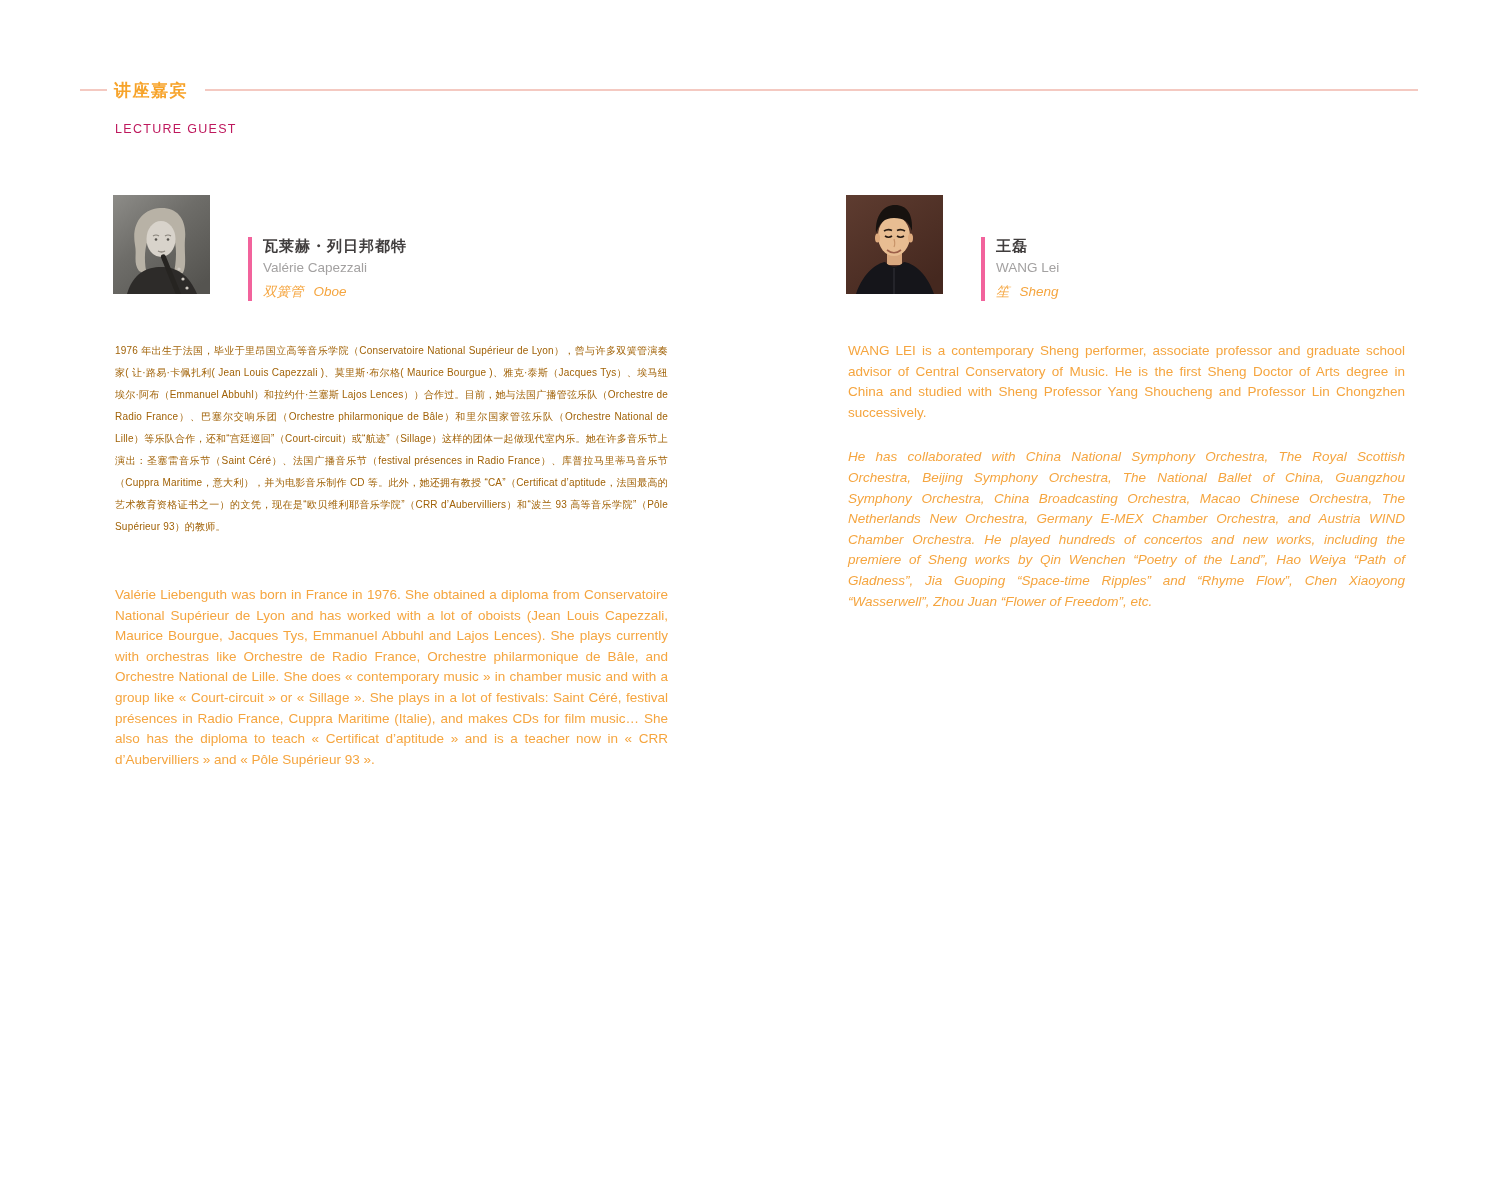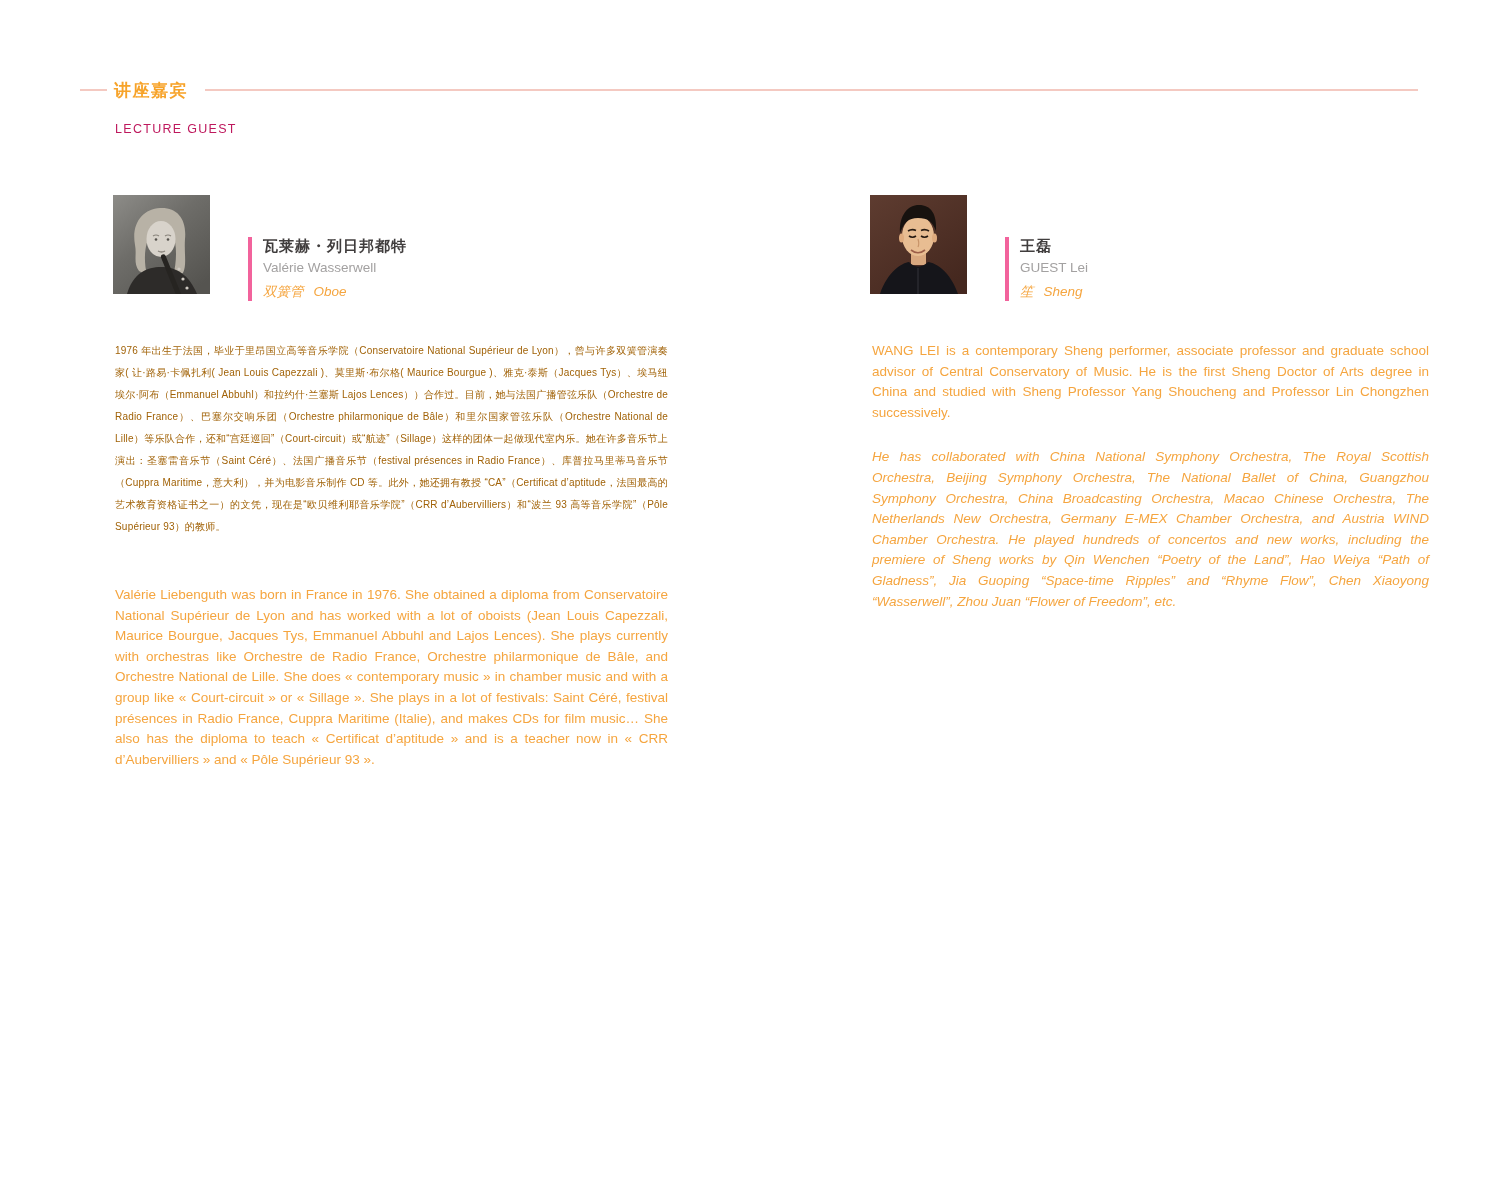--- a/index.html
+++ b/index.html
@@ -11,21 +11,21 @@
   .header-dash { position:absolute; left:80px; top:89px; width:27px; height:2px; background:#f4c9c1; }
   .header-line { position:absolute; left:205px; top:89px; width:1213px; height:2px; background:#f4c9c1; }
   .header-title { position:absolute; left:114px; top:79px; font-size:17px; font-weight:bold;
     color:#f7a329; letter-spacing:1.5px; }
   .header-sub { position:absolute; left:115px; top:122px; font-size:12.5px; color:#be185d;
     letter-spacing:1.3px; }
 
   
   .guest-col { position:absolute; top:195px; }
   .guest-col.left { left:115px; width:553px; }
-  .guest-col.right { left:848px; width:557px;margin-left:24px; }
+  .guest-col.right { left:848px; width:557px; }
 
   .profile { position:relative; height:99px; margin-bottom:46px; }
   .photo { position:absolute; left:-2px; top:0; width:97px; height:99px; overflow:hidden; }
   .photo svg { display:block; width:100%; height:100%; }
 
   .namecard { position:absolute; left:133px; top:42px; border-left:4px solid #f2639c; padding-left:11px; }
   .name-cn { font-size:15px; font-weight:bold; color:#403d3d; letter-spacing:1px; }
   .name-en { font-size:13.5px; color:#a3a1a1; margin-top:4px; }
   .role { margin-top:8px; font-style:italic; font-size:13.5px; color:#f5a53f; }
   .role .role-en { margin-left:10px; }
@@ -71,21 +71,21 @@
           <path d="M14,99 C20,78 34,72 48,72 C64,72 76,80 84,99 Z" fill="#2d2b29"></path>
 
           <rect x="56" y="58" width="5" height="48" rx="2.5" transform="rotate(-22 58 82)" fill="#262421"></rect>
           <circle cx="66" cy="74" r="1.6" fill="#cfcac2"></circle>
           <circle cx="70" cy="84" r="1.6" fill="#cfcac2"></circle>
           <circle cx="74" cy="93" r="1.6" fill="#cfcac2"></circle>
         </svg>
       </div>
       <div class="namecard">
         <div class="name-cn">瓦莱赫・列日邦都特</div>
-        <div class="name-en">Valérie Wasserwell</div>
+        <div class="name-en">Valérie Capezzali</div>
         <div class="role">
           <span class="role-cn">双簧管</span><span class="role-en">Oboe</span>
         </div>
       </div>
     </div>
     <div class="bio-cn">1976 年出生于法国，毕业于里昂国立高等音乐学院（Conservatoire National Supérieur de Lyon），曾与许多双簧管演奏家( 让·路易·卡佩扎利( Jean Louis Capezzali )、莫里斯·布尔格( Maurice Bourgue )、雅克·泰斯（Jacques Tys）、埃马纽埃尔·阿布（Emmanuel Abbuhl）和拉约什·兰塞斯 Lajos Lences））合作过。目前，她与法国广播管弦乐队（Orchestre de Radio France）、巴塞尔交响乐团（Orchestre philarmonique de Bâle）和里尔国家管弦乐队（Orchestre National de Lille）等乐队合作，还和“宫廷巡回”（Court-circuit）或“航迹”（Sillage）这样的团体一起做现代室内乐。她在许多音乐节上演出：圣塞雷音乐节（Saint Céré）、法国广播音乐节（festival présences in Radio France）、库普拉马里蒂马音乐节（Cuppra Maritime，意大利），并为电影音乐制作 CD 等。此外，她还拥有教授 “CA”（Certificat d’aptitude，法国最高的艺术教育资格证书之一）的文凭，现在是“欧贝维利耶音乐学院”（CRR d’Aubervilliers）和“波兰 93 高等音乐学院”（Pôle Supérieur 93）的教师。</div>
     <div class="bio-en">
       <p>Valérie Liebenguth was born in France in 1976. She obtained a diploma from Conservatoire National Supérieur de Lyon and has worked with a lot of oboists (Jean Louis Capezzali, Maurice Bourgue, Jacques Tys, Emmanuel Abbuhl and Lajos Lences). She plays currently with orchestras like Orchestre de Radio France, Orchestre philarmonique de Bâle, and Orchestre National de Lille. She does « contemporary music » in chamber music and with a group like « Court-circuit » or « Sillage ». She plays in a lot of festivals: Saint Céré, festival présences in Radio France, Cuppra Maritime (Italie), and makes CDs for film music… She also has the diploma to teach « Certificat d’aptitude » and is a teacher now in « CRR d’Aubervilliers » and « Pôle Supérieur 93 ».</p>
     </div>
   </div>
@@ -120,21 +120,21 @@
           <path d="M41,55 q7,5.5 14,0" stroke="#9c5f49" stroke-width="1.6" fill="none"></path>
 
           <path d="M36,70 q12,6 25,0 l2,6 q-14,6 -29,0 Z" fill="#e9e4da"></path>
 
           <path d="M10,99 C18,76 32,68 39,67 Q48,76 58,67 C66,68 80,76 88,99 Z" fill="#15151a"></path>
           <path d="M48,73 L48,99" stroke="#2c2c33" stroke-width="1.4"></path>
         </svg>
       </div>
       <div class="namecard">
         <div class="name-cn">王磊</div>
-        <div class="name-en">GUEST Lei</div>
+        <div class="name-en">WANG Lei</div>
         <div class="role">
           <span class="role-cn">笙</span><span class="role-en">Sheng</span>
         </div>
       </div>
     </div>
     <div class="bio-en">
       <p>WANG LEI is a contemporary Sheng performer, associate professor and graduate school advisor of Central Conservatory of Music. He is the first Sheng Doctor of Arts degree in China and studied with Sheng Professor Yang Shoucheng and Professor Lin Chongzhen successively.</p>
       <p>He has collaborated with China National Symphony Orchestra, The Royal Scottish Orchestra, Beijing Symphony Orchestra, The National Ballet of China, Guangzhou Symphony Orchestra, China Broadcasting Orchestra, Macao Chinese Orchestra, The Netherlands New Orchestra, Germany E-MEX Chamber Orchestra, and Austria WIND Chamber Orchestra. He played hundreds of concertos and new works, including the premiere of Sheng works by Qin Wenchen “Poetry of the Land”, Hao Weiya “Path of Gladness”, Jia Guoping “Space-time Ripples” and “Rhyme Flow”, Chen Xiaoyong “Wasserwell”, Zhou Juan “Flower of Freedom”, etc.</p>
     </div>
   </div>

